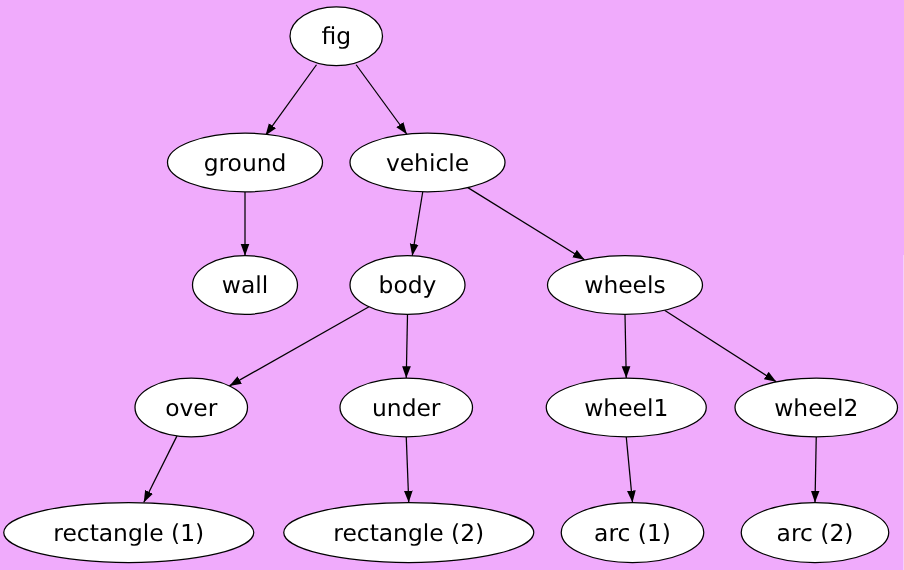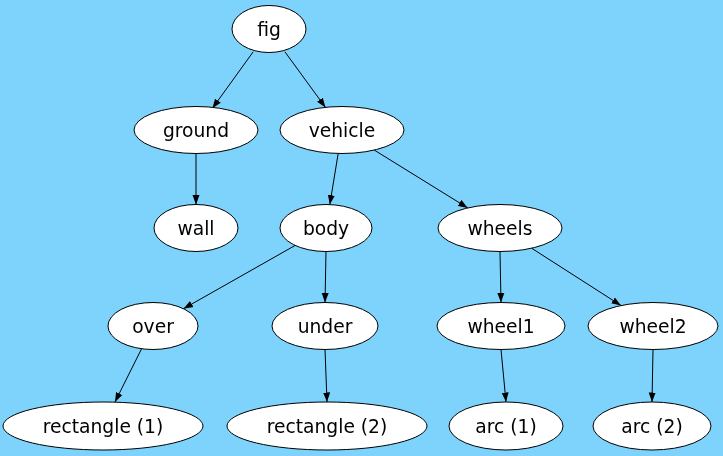--- a/index.html
+++ b/index.html
@@ -1,16 +1,16 @@
 <!DOCTYPE html>
 <html><head>
 <meta charset="utf-8">
 <style>
   html, body { margin: 0; padding: 0; background: #ffffff; }
-  .canvas-wrap { width: 723px; height: 456px; background: #7dd3fc; overflow: hidden; }
+  .canvas-wrap { width: 723px; height: 456px; background: #f0abfc; overflow: hidden; }
   svg { display: block; }
   .node ellipse { fill: #ffffff; stroke: #000000; stroke-width: 1; }
   .node text {
     font-family: "DejaVu Sans", "Liberation Sans", sans-serif;
     font-size: 18.7px;
     fill: #000000;
     text-anchor: middle;
   }
   .edge line { stroke: #000000; stroke-width: 1; }
 </style>

